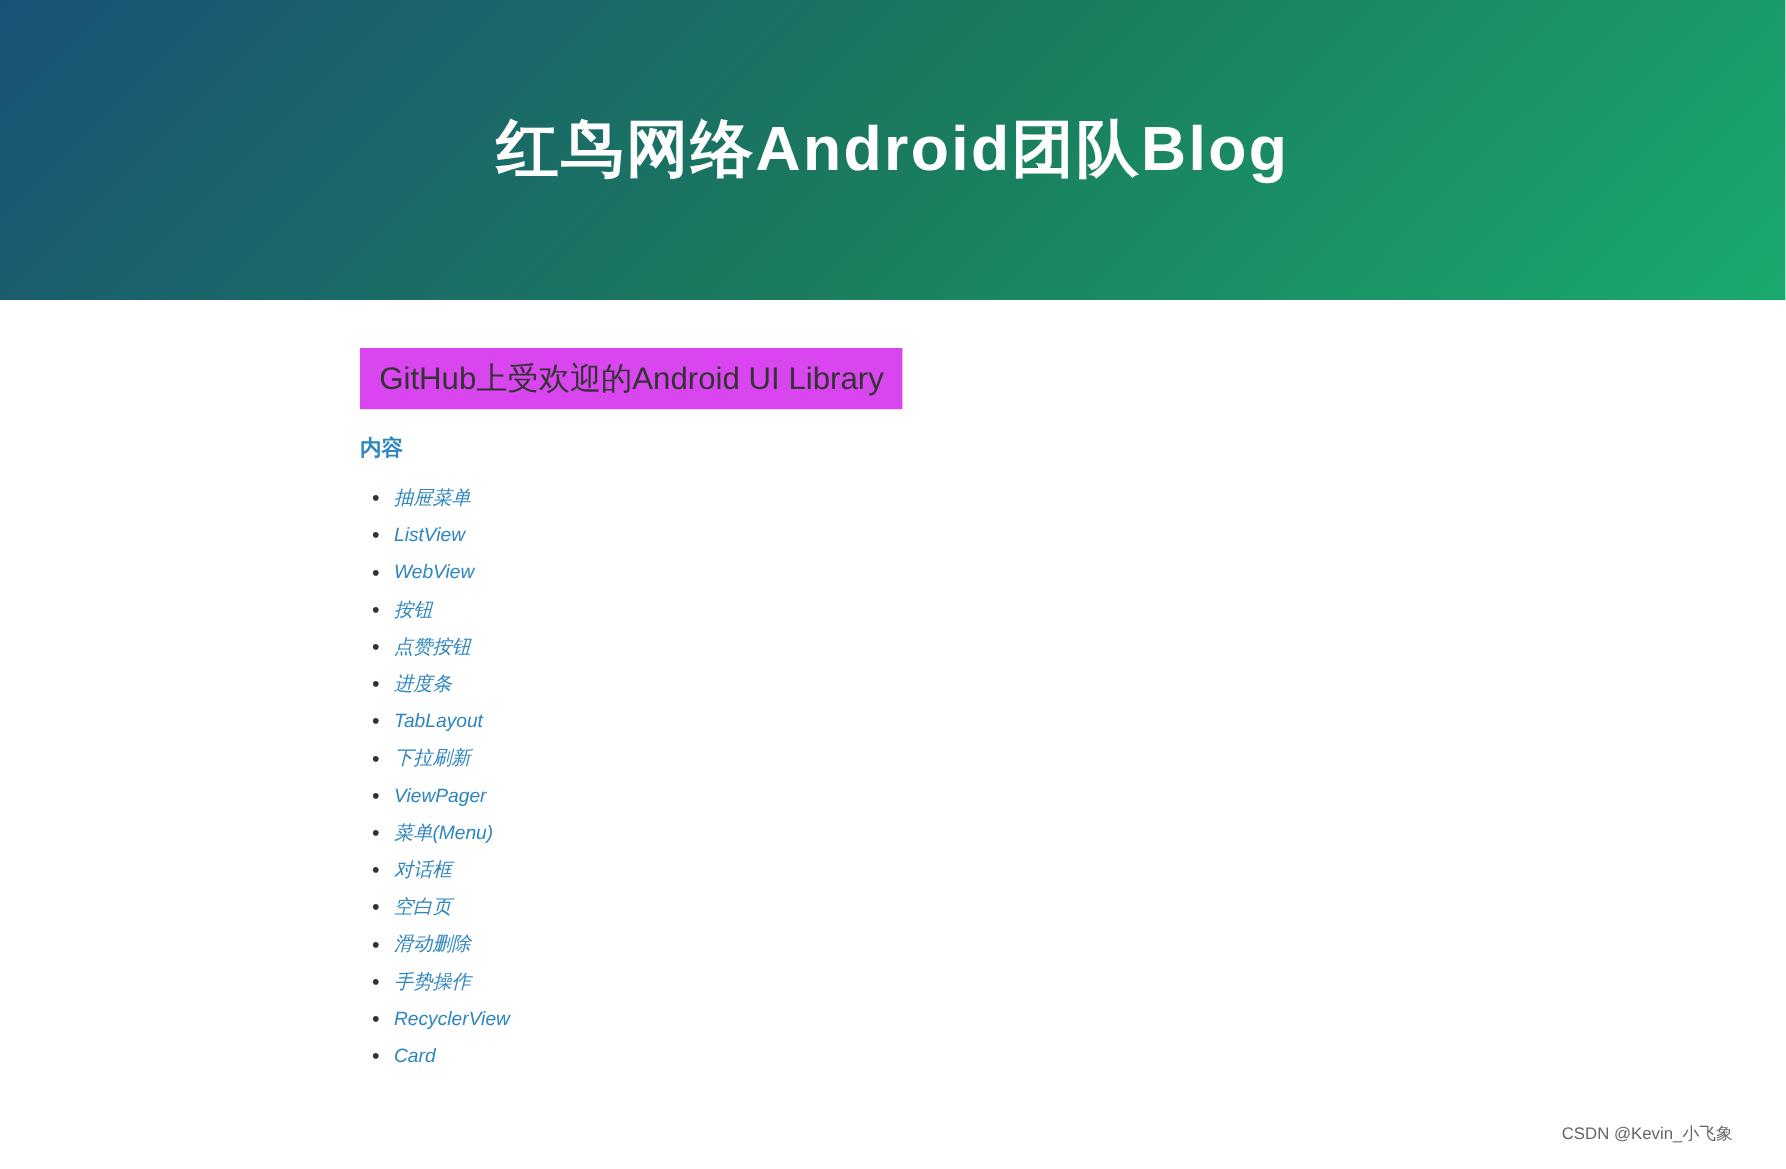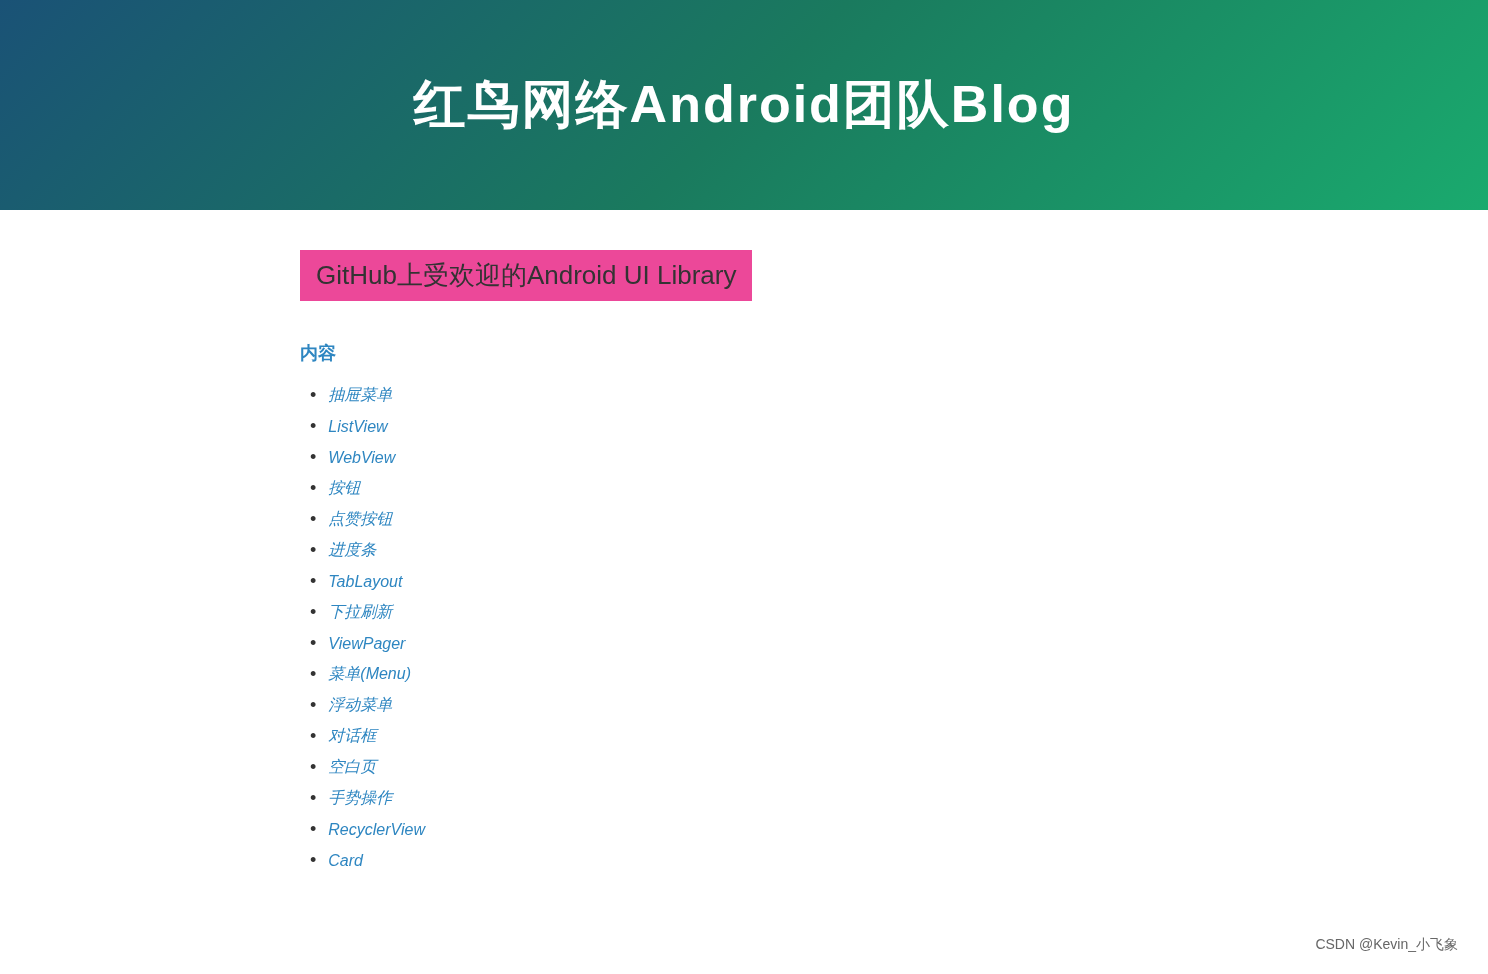--- a/index.html
+++ b/index.html
@@ -11,44 +11,44 @@
     body {
       font-family: -apple-system, BlinkMacSystemFont, 'Segoe UI', Arial, sans-serif;
       background: #fff;
       width: 1488px;
       min-height: 974px;
       overflow-x: hidden;
     }
 
     .header {
       width: 100%;
-      height: 210px;
+      height: 250px;
       background: linear-gradient(135deg, #1a5276 0%, #1a7a5e 50%, #1aaa6e 100%);
       display: flex;
       align-items: center;
       justify-content: center;
     }
 
     .header-title {
       color: #fff;
       font-size: 52px;
       font-weight: bold;
       letter-spacing: 2px;
     }
 
     .main-content {
       padding: 40px 300px 40px 300px;
       background: #fff;
     }
 
     .section-title-box {
-      background: #ec4899;
+      background: #d946ef;
       display: inline-block;
       padding: 8px 16px;
-      margin-bottom: 40px;
+      margin-bottom: 20px;
     }
 
     .section-title-box h2 {
       font-size: 26px;
       font-weight: normal;
       color: #333;
     }
 
     .content-heading {
       color: #2e86c1;
@@ -79,21 +79,21 @@
     .content-list li a {
       color: #2e86c1;
       text-decoration: none;
       font-size: 16px;
       font-style: italic;
     }
 
     .footer-credit {
       position: fixed;
       bottom: 20px;
-      right: 30px;
+      right: 44px;
       color: #666;
       font-size: 14px;
     }
   </style>
 </head>
 <body>
 
 <div class="header">
   <h1 class="header-title">红鸟网络Android团队Blog</h1>
 </div>
@@ -134,27 +134,27 @@
       <li>
         <a href="#">下拉刷新</a>
       </li>
       <li>
         <a href="#">ViewPager</a>
       </li>
       <li>
         <a href="#">菜单(Menu)</a>
       </li>
       <li>
-        <a href="#">浮动菜单</a>
-      </li>
-      <li>
         <a href="#">对话框</a>
       </li>
       <li>
         <a href="#">空白页</a>
+      </li>
+      <li>
+        <a href="#">滑动删除</a>
       </li>
       <li>
         <a href="#">手势操作</a>
       </li>
       <li>
         <a href="#">RecyclerView</a>
       </li>
       <li>
         <a href="#">Card</a>
       </li>

